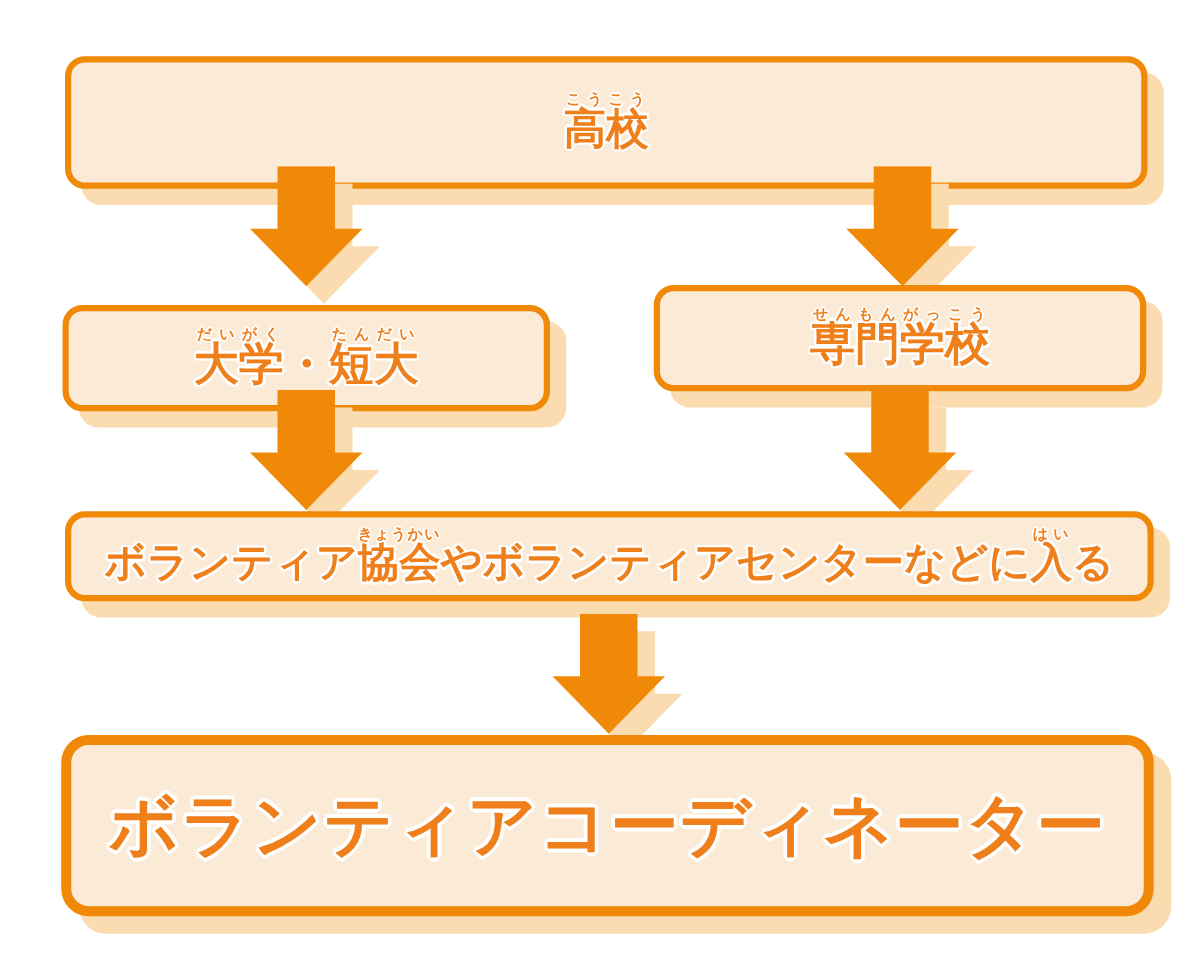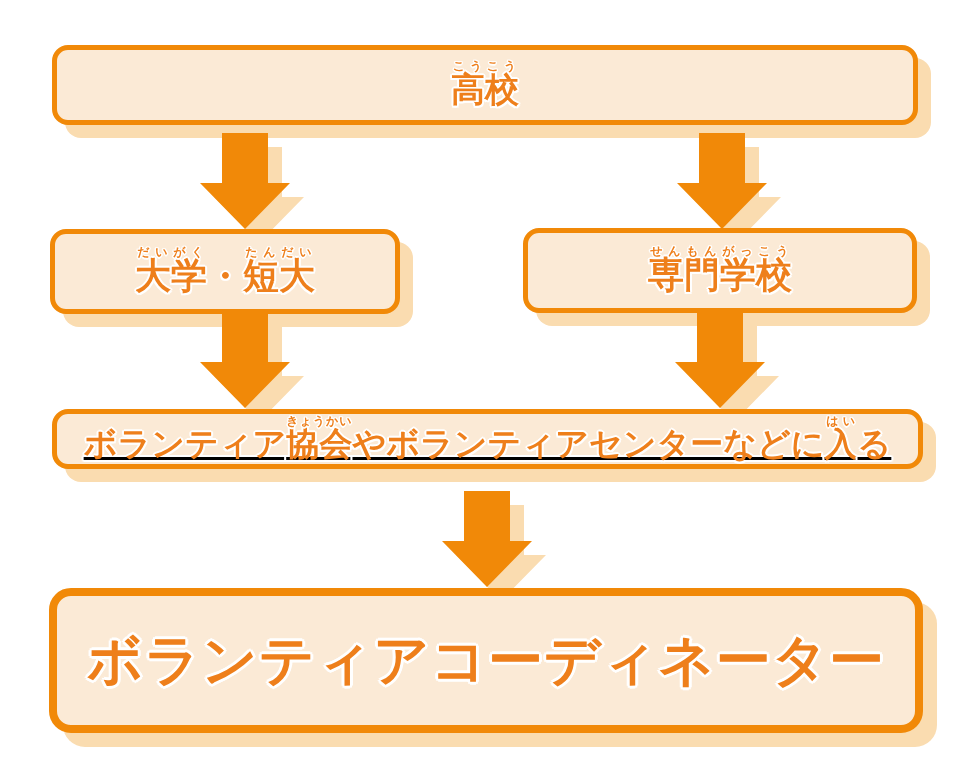--- a/index.html
+++ b/index.html
@@ -26,24 +26,24 @@
     position: absolute;
     background: var(--box-fill);
     border: 5px solid var(--box-border);
     border-radius: 16px;
     box-shadow: 13px 13px 0 var(--shadow);
     display: flex;
     align-items: center;
     justify-content: center;
   }
 
-  .box-a { left: 52px;  top: 45px;  width: 866px; height: 80px; align-items: center; }
-  .box-b { left: 50px;  top: 229px; width: 350px; height: 85px; }
+  .box-a { left: 52px;  top: 45px;  width: 866px; height: 106px; align-items: center; }
+  .box-b { left: 50px;  top: 244px; width: 390px; height: 85px; }
   .box-c { left: 523px; top: 228px; width: 394px; height: 85px; align-items: center; }
-  .box-d { left: 52px;  top: 409px; width: 871px; height: 60px; text-decoration: underline; }
+  .box-d { left: 52px;  top: 409px; width: 871px; height: 72px; }
   .box-e {
     left: 49px; top: 588px; width: 874px; height: 145px;
     border-width: 8px; border-radius: 22px;
     box-shadow: 14px 14px 0 var(--shadow);
   }
 
   .label {
     font-weight: bold;
     color: var(--text);
     white-space: nowrap;

